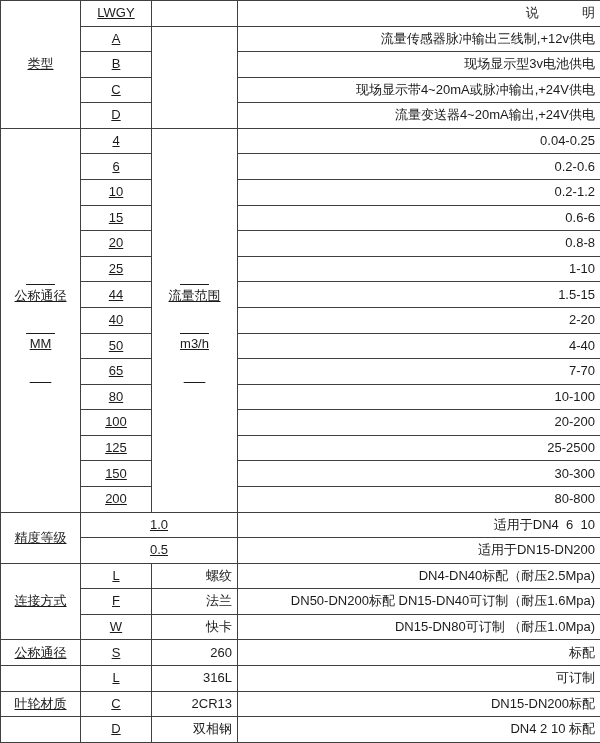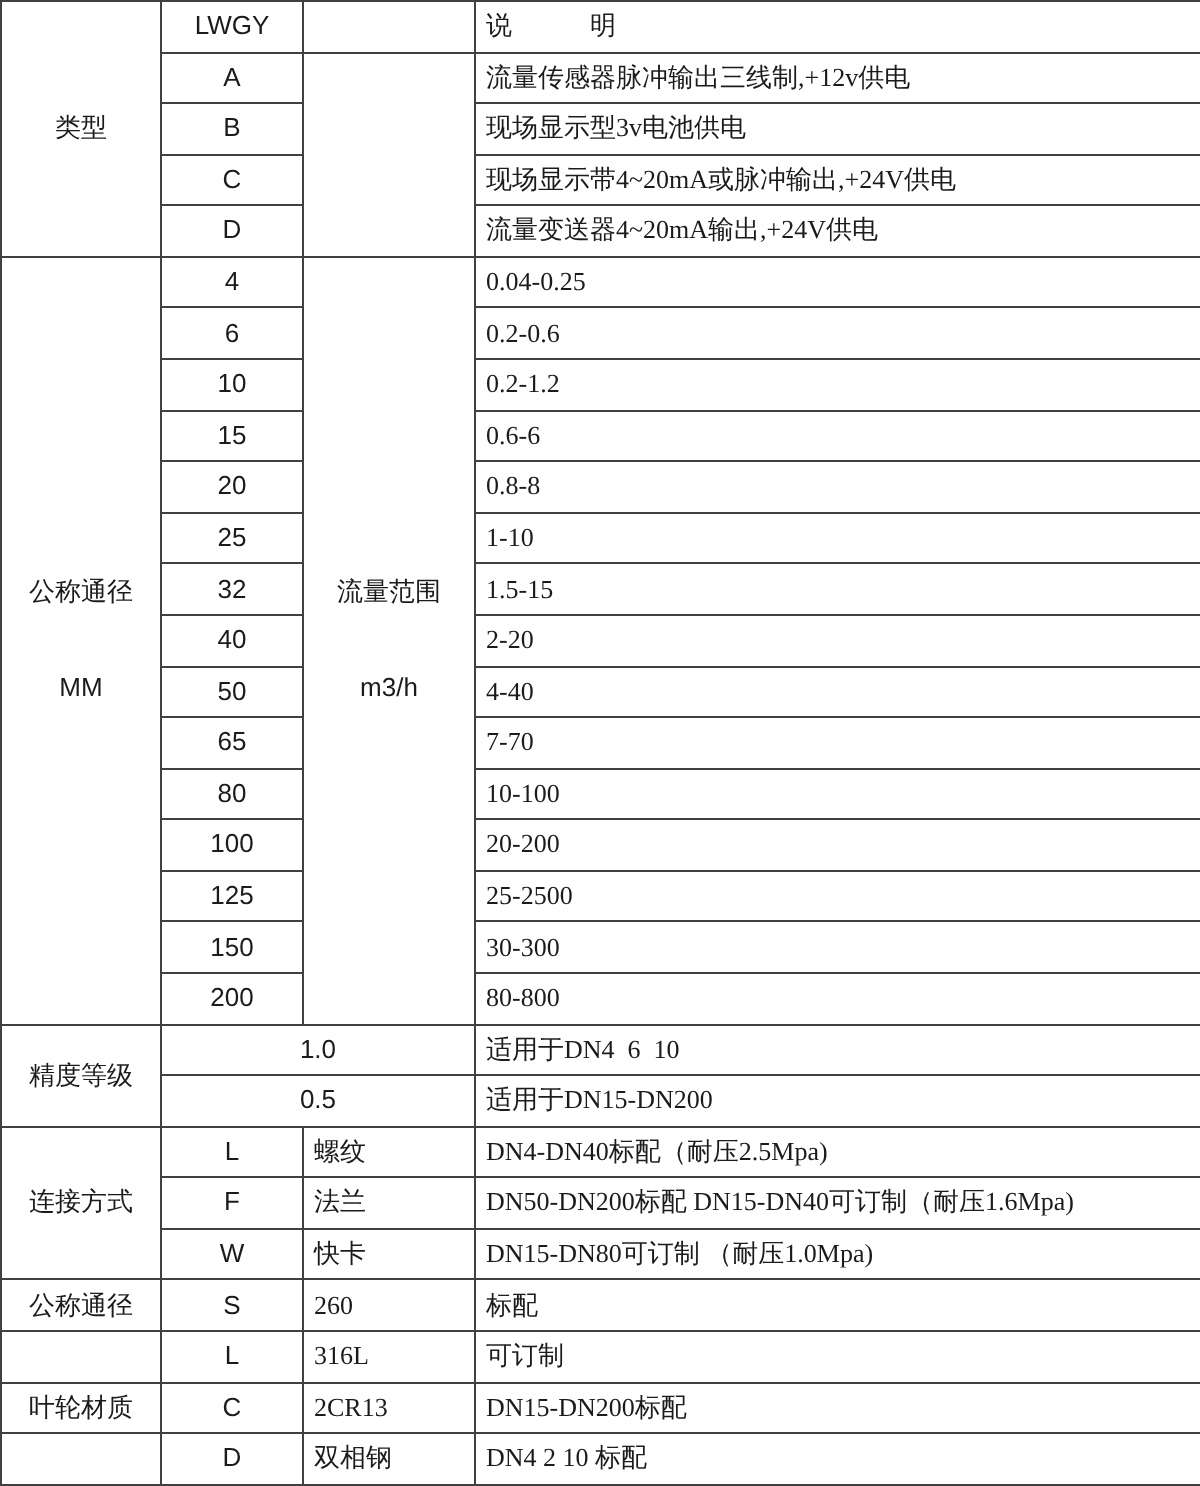--- a/index.html
+++ b/index.html
@@ -19,22 +19,22 @@
   table.spec-table td {
     border: 1px solid #404040;
     font-size: 13px;
     line-height: 1.25;
     color: #1b1b1b;
     padding: 2px 5px;
     vertical-align: middle;
     white-space: pre-wrap;
     overflow: hidden;
   }
-  td.c { text-align: center; }
-  td.l { text-align: left; font-family: Liberation Serif, serif; }
+  td.c { text-align: center; text-decoration: underline; }
+  td.l { text-align: right; }
   .two-line div { }
 </style>
 </head>
 <body>
 
 <div class="page">
 <table class="spec-table">
   <colgroup>
     <col style="width:80px">
     <col style="width:71px">
@@ -93,21 +93,21 @@
     </tr>
     <tr>
       <td class="c">20</td>
       <td class="l">0.8-8</td>
     </tr>
     <tr>
       <td class="c">25</td>
       <td class="l">1-10</td>
     </tr>
     <tr>
-      <td class="c">32</td>
+      <td class="c">44</td>
       <td class="l">1.5-15</td>
     </tr>
     <tr>
       <td class="c">40</td>
       <td class="l">2-20</td>
     </tr>
     <tr>
       <td class="c">50</td>
       <td class="l">4-40</td>
     </tr>

